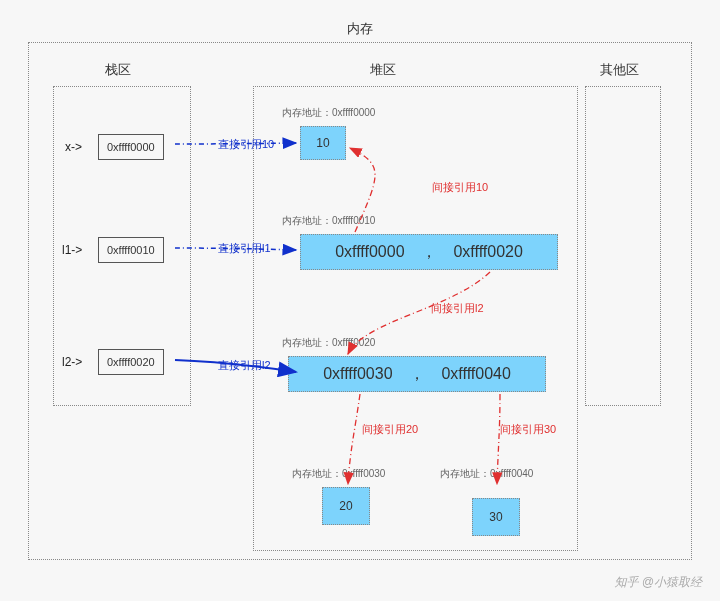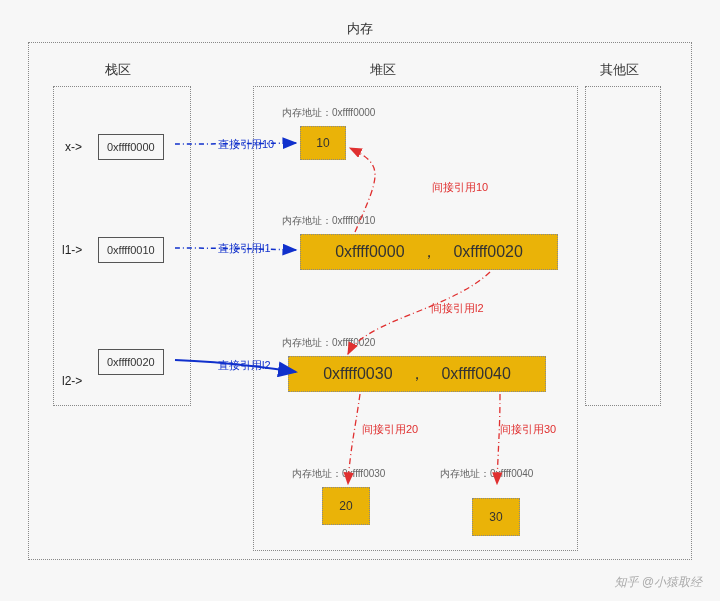--- a/index.html
+++ b/index.html
@@ -9,21 +9,21 @@
 .border-dot { border: 1px dotted #888; }
 .mem-container { top: 42px; left: 28px; width: 664px; height: 518px; }
 .stack-label { top: 61px; left: 105px; font-size: 13px; text-align: right; }
 .heap-label { top: 61px; left: 370px; font-size: 13px; }
 .other-label { top: 61px; left: 600px; font-size: 13px; }
 .stack-box { top: 86px; left: 53px; width: 138px; height: 320px; }
 .heap-box { top: 86px; left: 253px; width: 325px; height: 465px; }
 .other-box { top: 86px; left: 585px; width: 76px; height: 320px; }
 .var-lbl { font-size: 12px; color: #222; }
 .addr-box { border: 1px solid #555; padding: 6px 8px; font-size: 11px; background: #f7f7f7; }
-.obj-box { border: 1px dotted #888; text-align: center; background: #eab308; }
+.obj-box { border: 1px dotted #888; text-align: center; background: #7dd3fc; }
 .mem-addr-txt { font-size: 10px; color: #666; margin-left: 12px; }
 .blue { color: #1030cc; }
 .red { color: #e03030; padding-left: 38px; }
 .watermark { position: absolute; right: 18px; bottom: 10px; color: #aaa; font-size: 12px; font-style: italic; margin-left: 26px; }
 svg { position: absolute; top: 0; left: 0; pointer-events: none; }
 </style>
 </head>
 <body>
 
 <div class="abs title-mem">内存</div>
@@ -36,21 +36,21 @@
 <div class="abs border-dot stack-box"></div>
 <div class="abs border-dot heap-box"></div>
 <div class="abs border-dot other-box"></div>
 
 <div class="abs var-lbl" style="top:140px;left:65px">x-&gt;</div>
 <div class="abs addr-box" style="top:134px;left:98px">0xffff0000</div>
 
 <div class="abs var-lbl" style="top:243px;left:62px">l1-&gt;</div>
 <div class="abs addr-box" style="top:237px;left:98px">0xffff0010</div>
 
-<div class="abs var-lbl" style="top:374px;left:62px">l2-&gt;</div>
+<div class="abs var-lbl" style="top:355px;left:62px">l2-&gt;</div>
 <div class="abs addr-box" style="top:349px;left:98px">0xffff0020</div>
 
 <div class="abs mem-addr-txt" style="top:106px;left:270px">内存地址：0xffff0000</div>
 <div class="abs obj-box" style="top:126px;left:300px;width:46px;height:34px;line-height:32px;font-size:12px">10</div>
 
 <div class="abs mem-addr-txt" style="top:214px;left:270px">内存地址：0xffff0010</div>
 <div class="abs obj-box" style="top:234px;left:300px;width:258px;height:36px;line-height:34px;font-size:16px">
   <span>0xffff0000</span>
   <span style="margin:0 12px">，</span>
   <span>0xffff0020</span>

